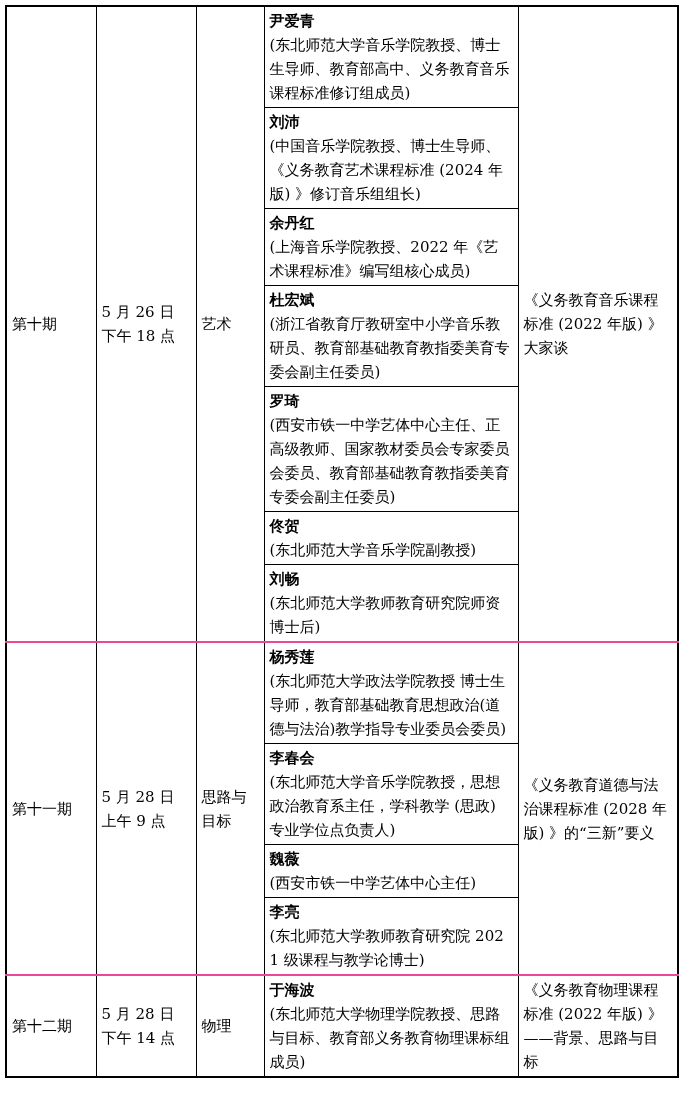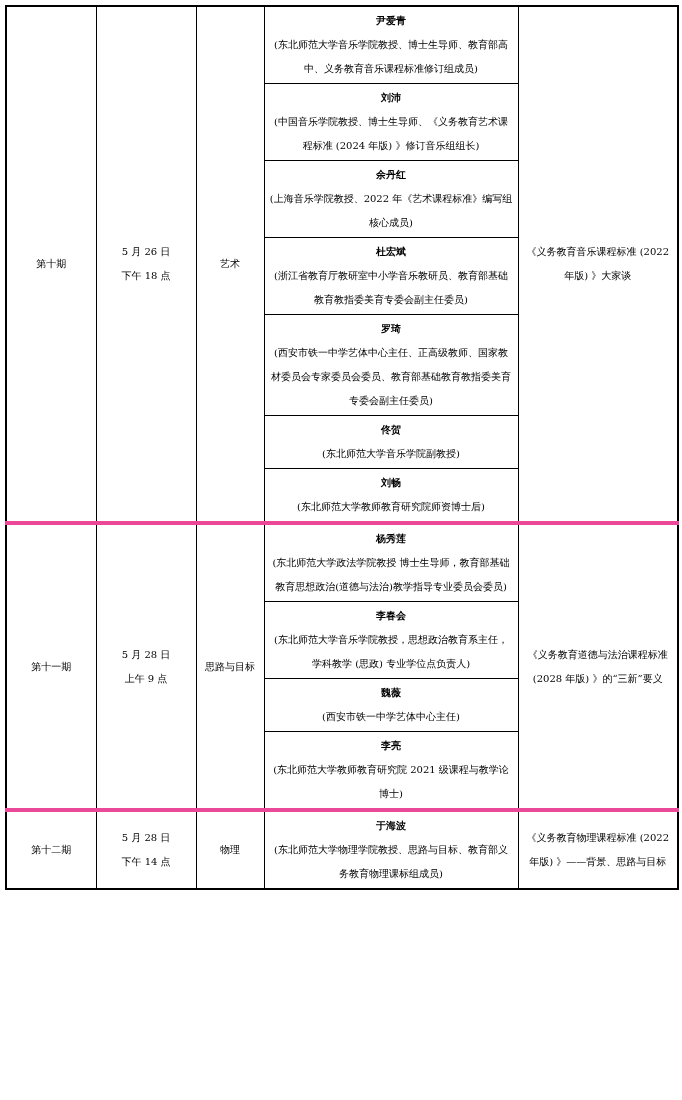--- a/index.html
+++ b/index.html
@@ -16,29 +16,28 @@
     padding: 5px;
   }
   table.schedule {
     border-collapse: collapse;
     table-layout: fixed;
     width: 672px;
     border: 2px solid #000;
   }
   td {
     border: 1px solid #000;
-    text-align: center;
     vertical-align: middle;
-    font-size: 10px;
+    font-size: 15px;
     line-height: 24px;
     padding: 2px 5px;
     word-break: break-all;
     box-sizing: border-box;
   }
-  tr.group-start td { border-top: 4px solid #ec4899; }
+  tr.group-start td { border-top: 2px solid #ec4899; }
   .speaker-name { font-weight: bold; }
   .speaker-desc { }
   .session-cell, .time-cell, .subject-cell { }
   .topic-cell { }
 </style>
 </head>
 <body>
 
 <div class="page">
   <table class="schedule">

